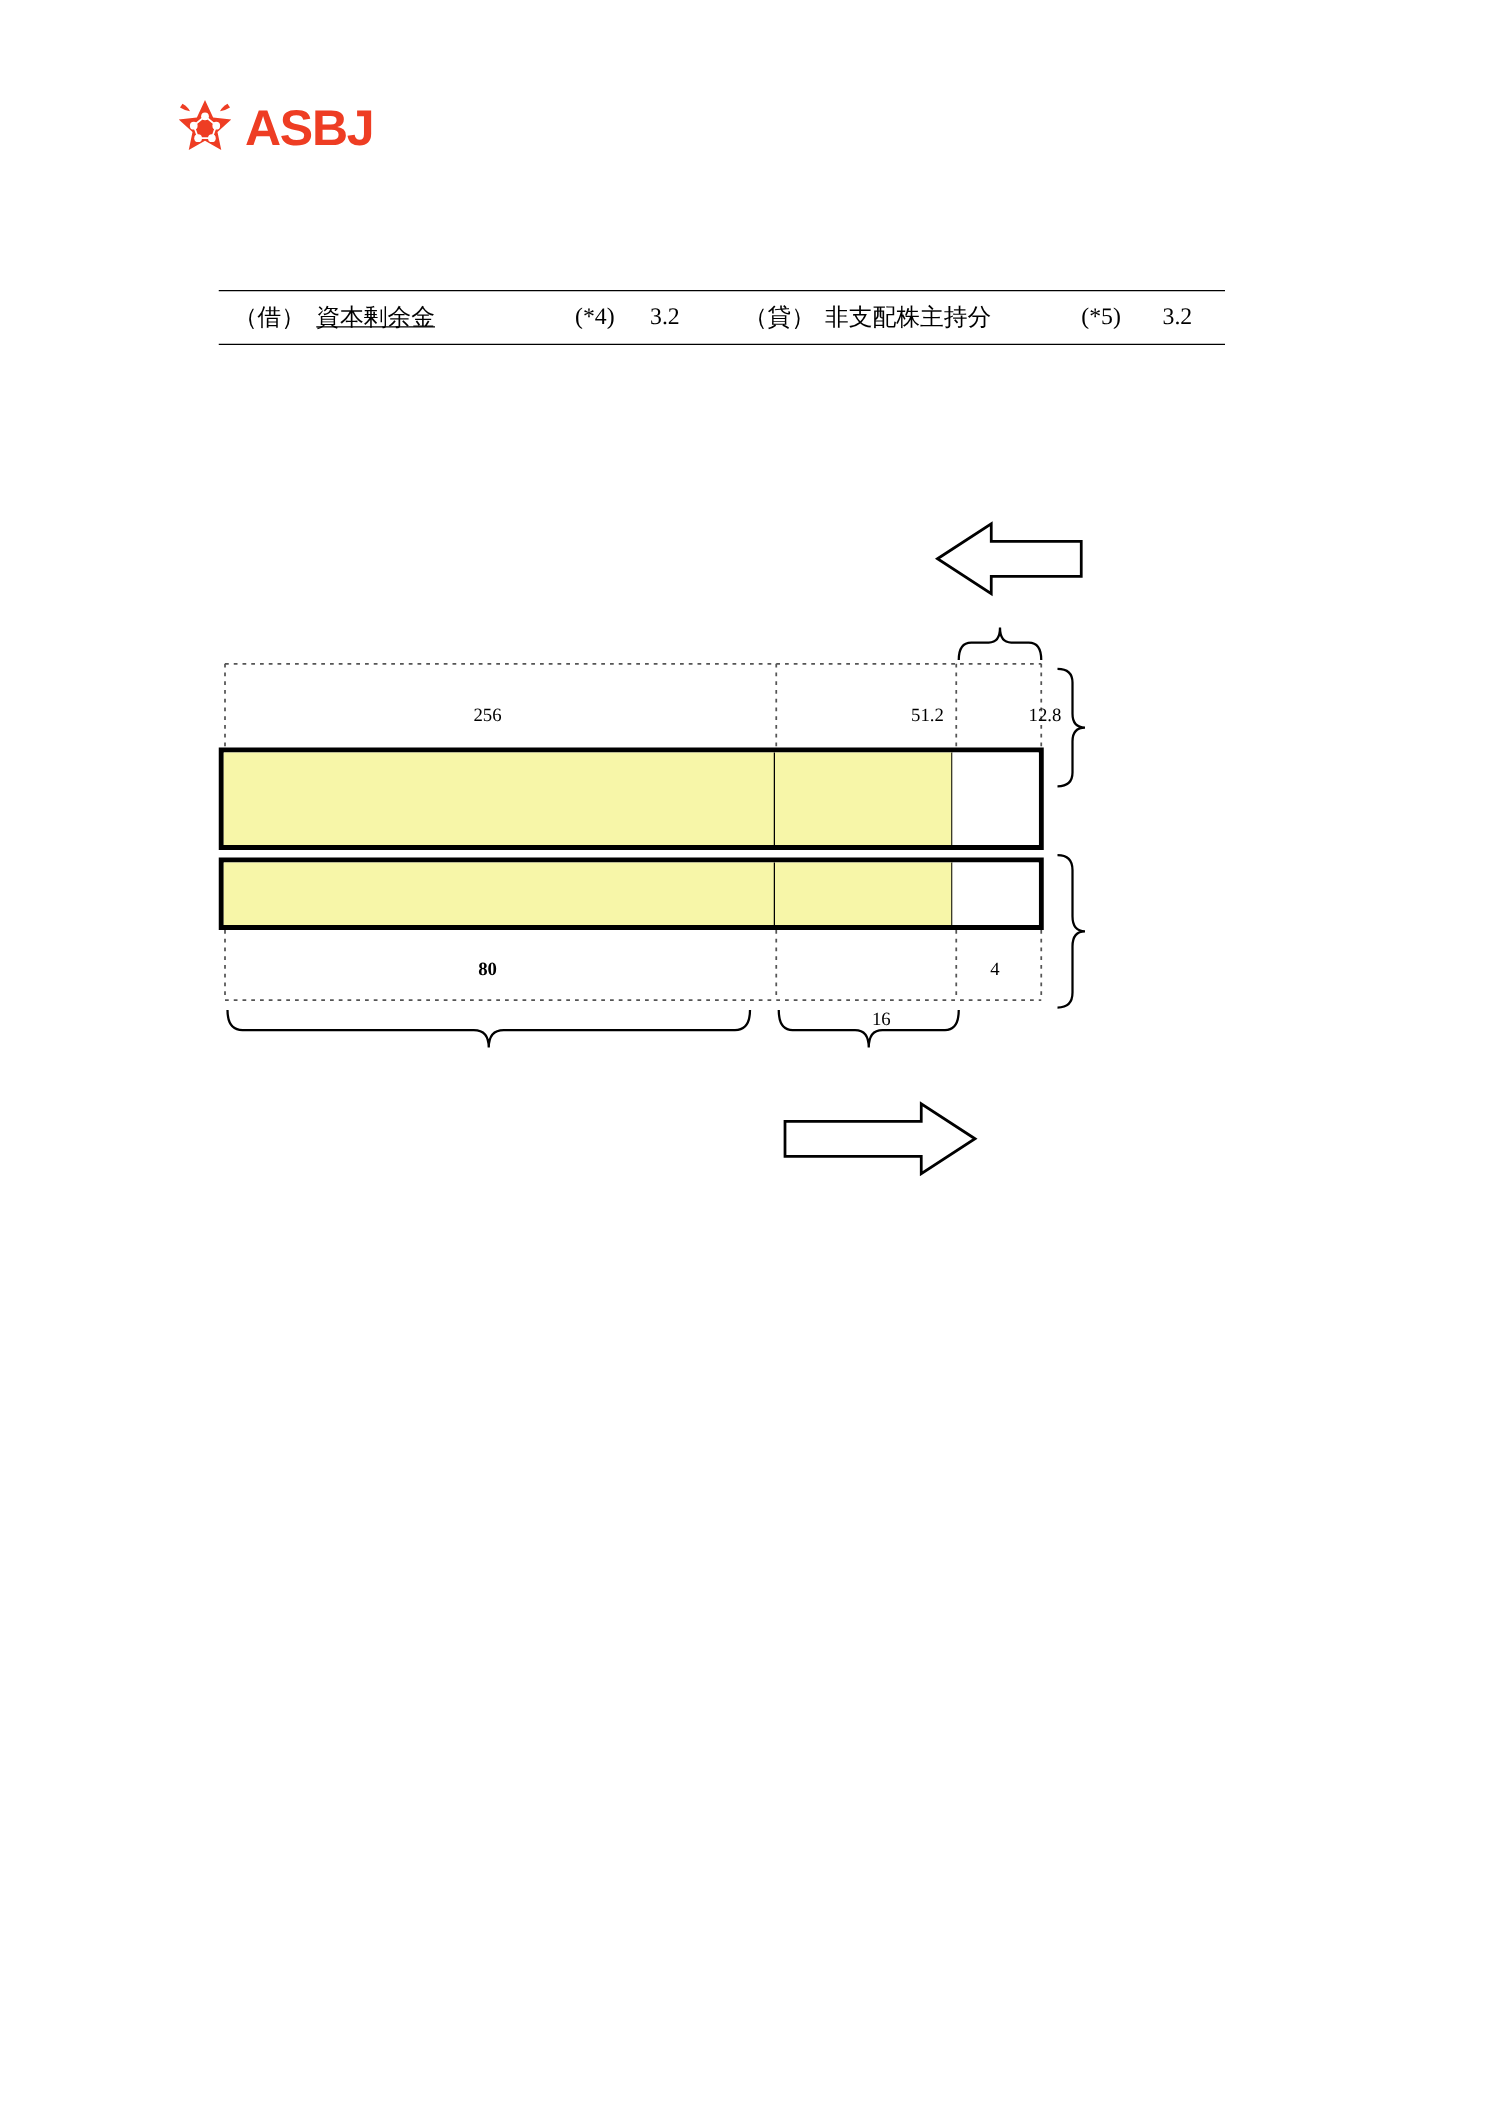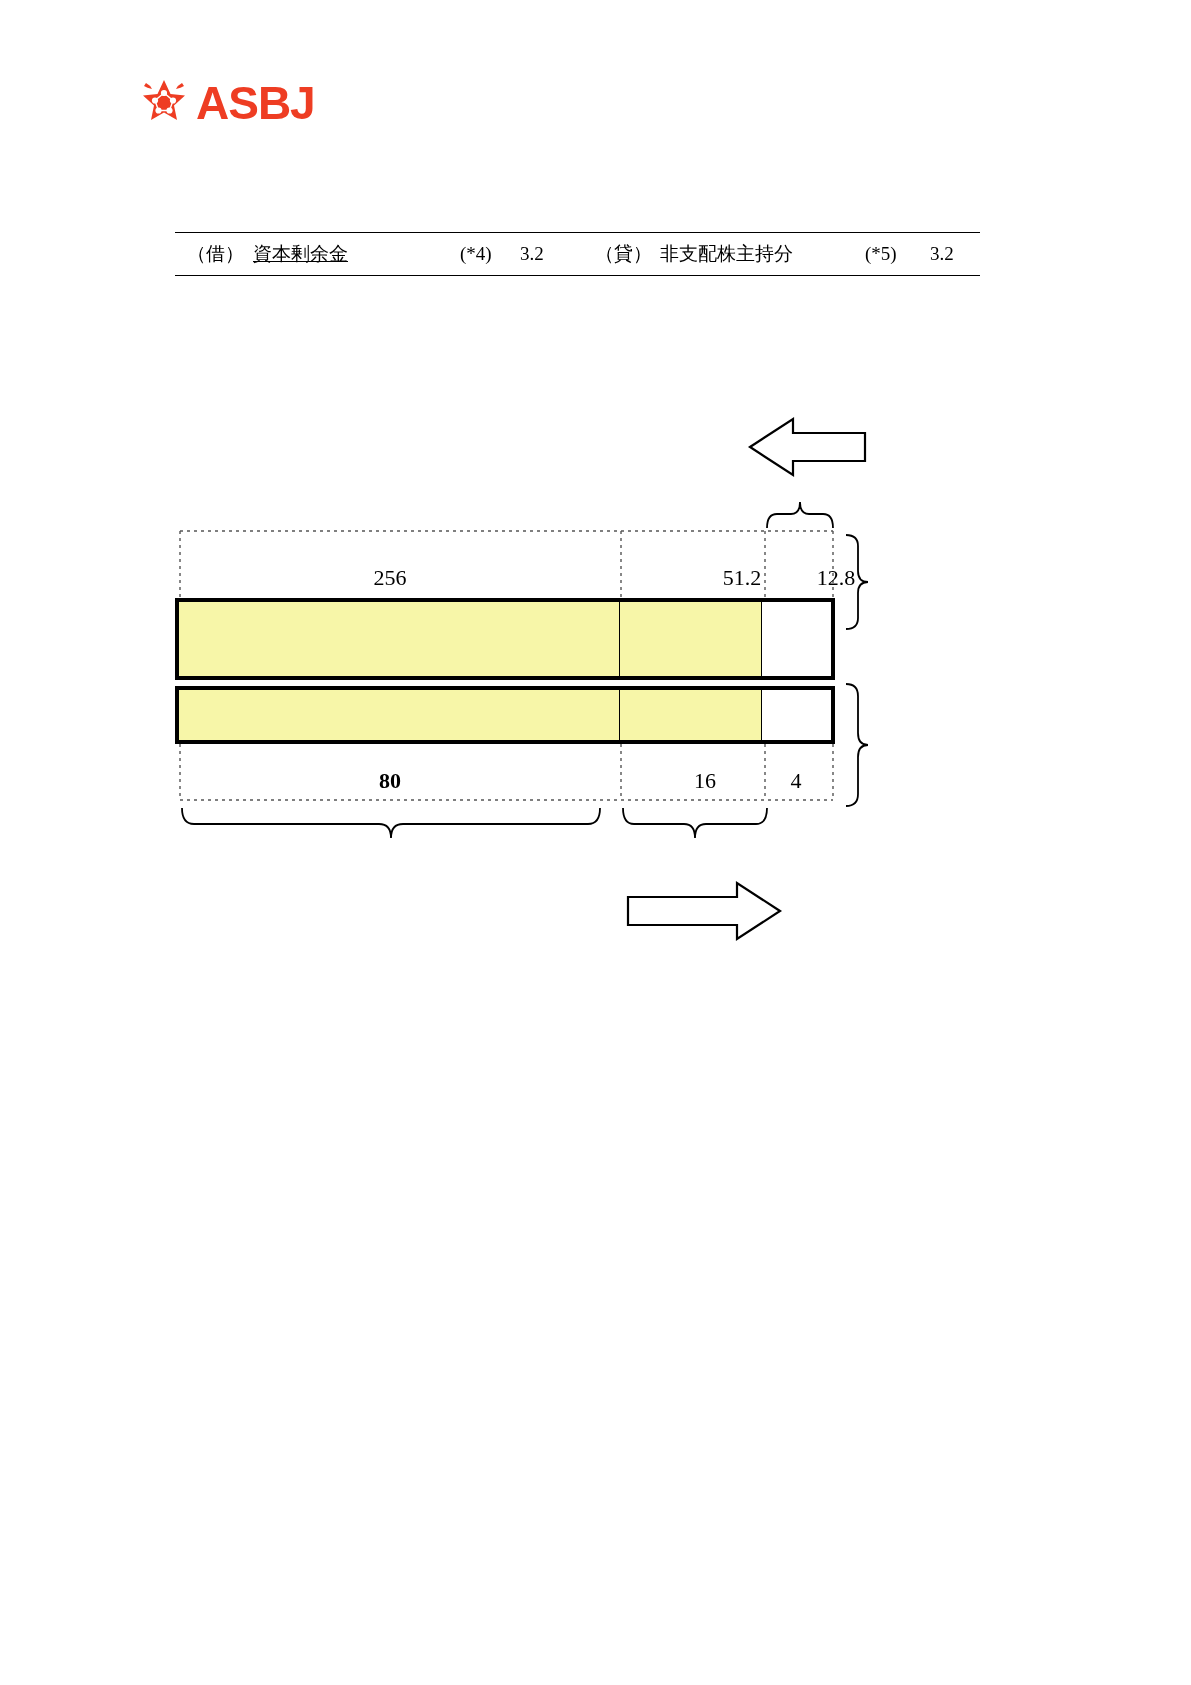--- a/index.html
+++ b/index.html
@@ -28,21 +28,21 @@
     gap: 6px;
   }
   #logo .mark {
     width: 52px;
     height: 52px;
     position: relative;
   }
   #logo .wordmark {
     font-family: "Liberation Sans", sans-serif;
     font-weight: bold;
-    font-size: 46px;
+    font-size: 40px;
     letter-spacing: -1px;
     color: #ee3d23;
     line-height: 1;
   }
 
   
   #entry-box {
     position: absolute;
     left: 175px;
     top: 232px;
@@ -98,30 +98,30 @@
   .seg.div-r { border-right: 1px solid #000; }
 
   
   #bar-top   { left: 175px; top: 598px;  width: 660px; height: 82px; }
   
   #bar-bottom{ left: 175px; top: 686px;  width: 660px; height: 58px; }
 
   
   .val {
     position: absolute;
-    font-size: 22px;
+    font-size: 15px;
     font-family: "Liberation Serif", serif;
     text-align: center;
     white-space: nowrap;
   }
   #val-256  { left: 330px; top: 565px; width: 120px; }
   #val-512  { left: 687px; top: 565px; width: 110px; }
   #val-128  { left: 800px; top: 565px; width: 72px;  }
   #val-80   { left: 330px; top: 768px; width: 120px; font-weight: bold; }
-  #val-16   { left: 650px; top: 768px; width: 110px; }
+  #val-16   { left: 650px; top: 808px; width: 110px; }
   #val-4    { left: 760px; top: 768px; width: 72px;  }
 </style>
 </head>
 <body>
 
 <div id="logo">
   <span class="mark">
     <svg width="52" height="52" viewBox="0 0 52 52">
       <g fill="#ee3d23">
         <path d="M26 3 L32.5 17 L47 18.5 L36 28.5 L39 43 L26 35.5 L13 43 L16 28.5 L5 18.5 L19.5 17 Z"></path>

